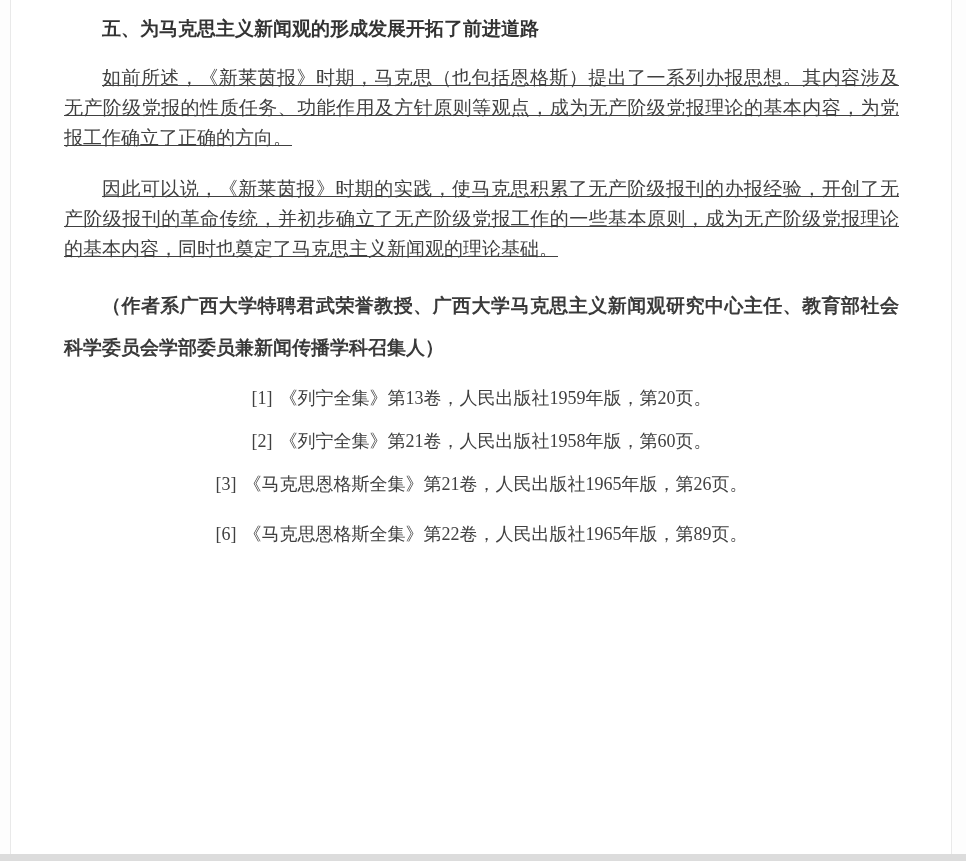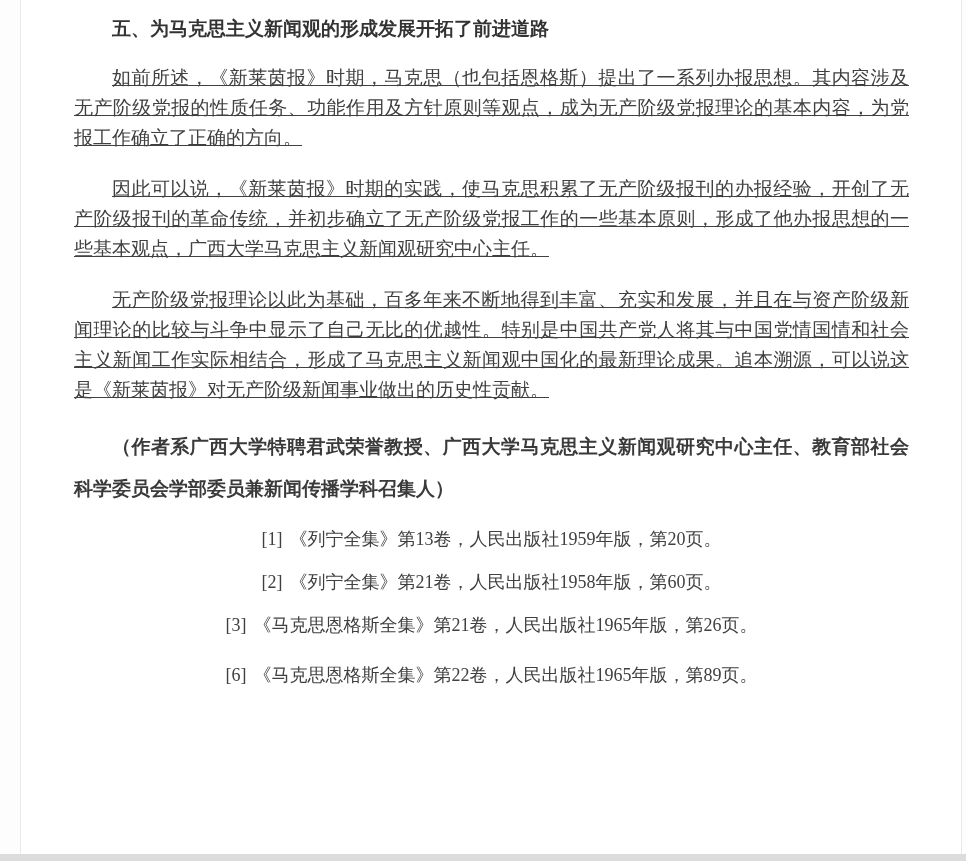--- a/index.html
+++ b/index.html
@@ -7,21 +7,21 @@
     margin: 0;
     padding: 0;
     width: 966px;
     height: 861px;
     background: #fdfdfd;
     overflow: hidden;
     font-family: "Liberation Serif", "DejaVu Serif", serif;
   }
   .page {
     position: absolute;
-    left: 20px;
+    left: 10px;
     top: 0;
     width: 942px;
     height: 855px;
     background: #ffffff;
     border-left: 1px solid #e9e9e9;
     border-right: 1px solid #e9e9e9;
     padding: 12px 52px 0 53px;
     color: #404040;
   }
   .section-heading {
@@ -78,24 +78,23 @@
 </style>
 </head>
 <body>
 
 <div class="page">
 
   <h2 class="section-heading">五、为马克思主义新闻观的形成发展开拓了前进道路</h2>
 
   <p class="body-paragraph">如前所述，《新莱茵报》时期，马克思（也包括恩格斯）提出了一系列办报思想。其内容涉及无产阶级党报的性质任务、功能作用及方针原则等观点，成为无产阶级党报理论的基本内容，为党报工作确立了正确的方向。</p>
 
-  <p class="body-paragraph">因此可以说，《新莱茵报》时期的实践，使马克思积累了无产阶级报刊的办报经验，开创了无产阶级报刊的革命传统，并初步确立了无产阶级党报工作的一些基本原则，形成了他办报思想的一些基本观点，广西大学马克思主义新闻观研究中心主任。</p>
+  <p class="body-paragraph">因此可以说，《新莱茵报》时期的实践，使马克思积累了无产阶级报刊的办报经验，开创了无产阶级报刊的革命传统，并初步确立了无产阶级党报工作的一些基本原则，成为无产阶级党报理论的基本内容，同时也奠定了马克思主义新闻观的理论基础。</p>
 
 
-  <p class="body-paragraph">无产阶级党报理论以此为基础，百多年来不断地得到丰富、充实和发展，并且在与资产阶级新闻理论的比较与斗争中显示了自己无比的优越性。特别是中国共产党人将其与中国党情国情和社会主义新闻工作实际相结合，形成了马克思主义新闻观中国化的最新理论成果。追本溯源，可以说这是《新莱茵报》对无产阶级新闻事业做出的历史性贡献。</p>
 
   <p class="author-note">（作者系广西大学特聘君武荣誉教授、广西大学马克思主义新闻观研究中心主任、教育部社会科学委员会学部委员兼新闻传播学科召集人）</p>
 
   <div class="footnotes">
 
     <div class="footnote">
       <span class="footnote-marker">[1]</span><span class="footnote-text">《列宁全集》第13卷，人民出版社1959年版，第20页。</span>
     </div>
 
     <div class="footnote">

